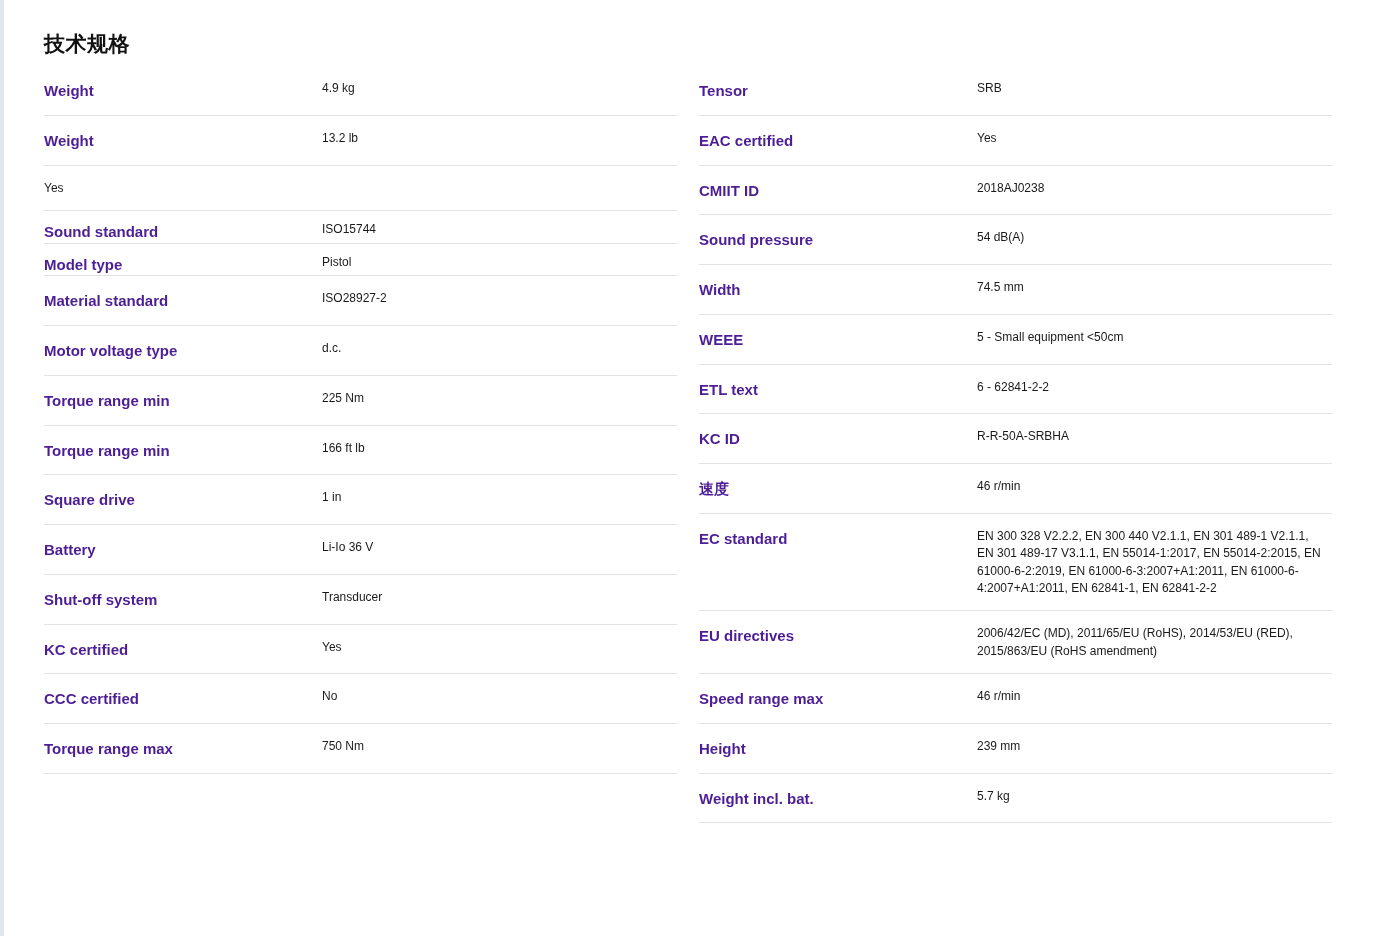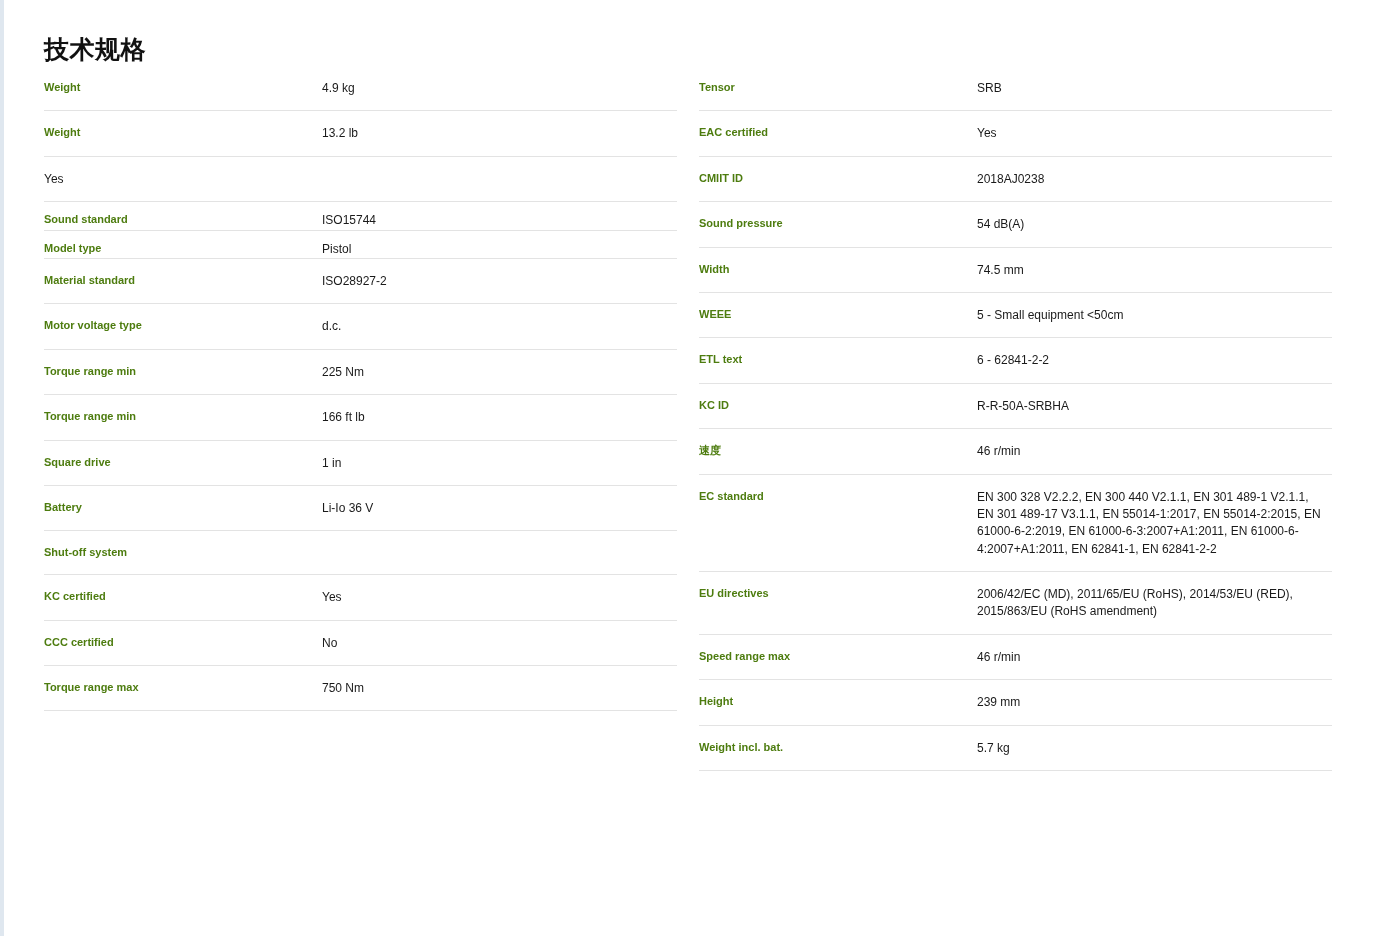--- a/index.html
+++ b/index.html
@@ -22,21 +22,21 @@
     left: 0;
     top: 0;
     width: 4px;
     height: 936px;
     background: #dfe7ef;
   }
   .title {
     position: absolute;
     left: 44px;
     top: 16px;
-    font-size: 25px;
+    font-size: 21px;
     font-weight: bold;
     letter-spacing: 0.5px;
     color: #111111;
   }
   .columns {
     position: absolute;
     left: 44px;
     top: 66px;
     width: 1288px;
     display: flex;
@@ -51,23 +51,23 @@
     border-bottom: 1px solid #e3e3e3;
     padding: 14px 0 13px 0;
     min-height: 28px;
   }
   .spec-row.tight {
     padding: 10px 0 0 0;
   }
   .spec-label {
     width: 278px;
     flex: 0 0 278px;
-    font-size: 11px;
+    font-size: 15px;
     font-weight: bold;
-    color: #4d7c0f;
+    color: #4c1d95;
     line-height: 1.45;
   }
   .spec-value {
     flex: 1 1 auto;
     font-size: 12px;
     font-weight: normal;
     color: #1a1a1a;
     line-height: 1.45;
     padding-right: 8px;
   }
@@ -123,20 +123,21 @@
       <div class="spec-row">
         <div class="spec-label">Square drive</div>
         <div class="spec-value">1 in</div>
       </div>
       <div class="spec-row">
         <div class="spec-label">Battery</div>
         <div class="spec-value">Li-Io 36 V</div>
       </div>
       <div class="spec-row">
         <div class="spec-label">Shut-off system</div>
+        <div class="spec-value">Transducer</div>
       </div>
       <div class="spec-row">
         <div class="spec-label">KC certified</div>
         <div class="spec-value">Yes</div>
       </div>
       <div class="spec-row">
         <div class="spec-label">CCC certified</div>
         <div class="spec-value">No</div>
       </div>
       <div class="spec-row">

